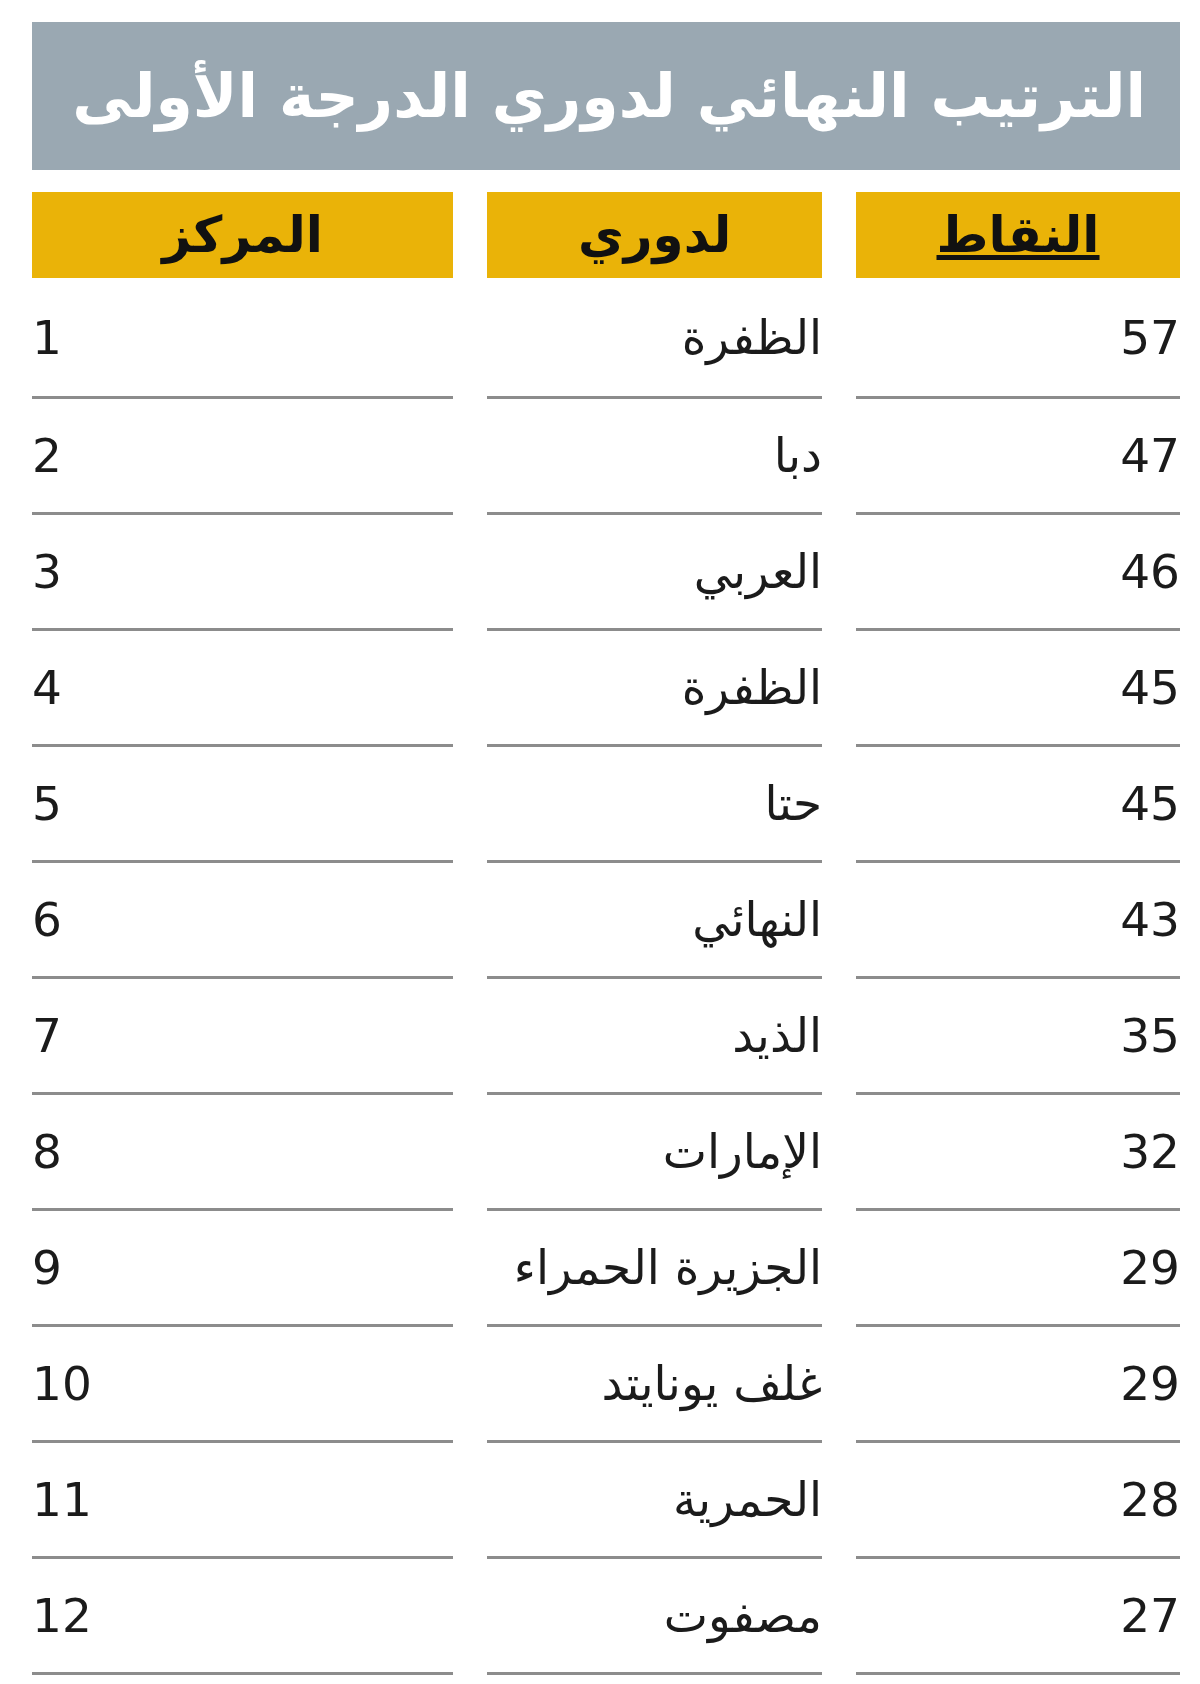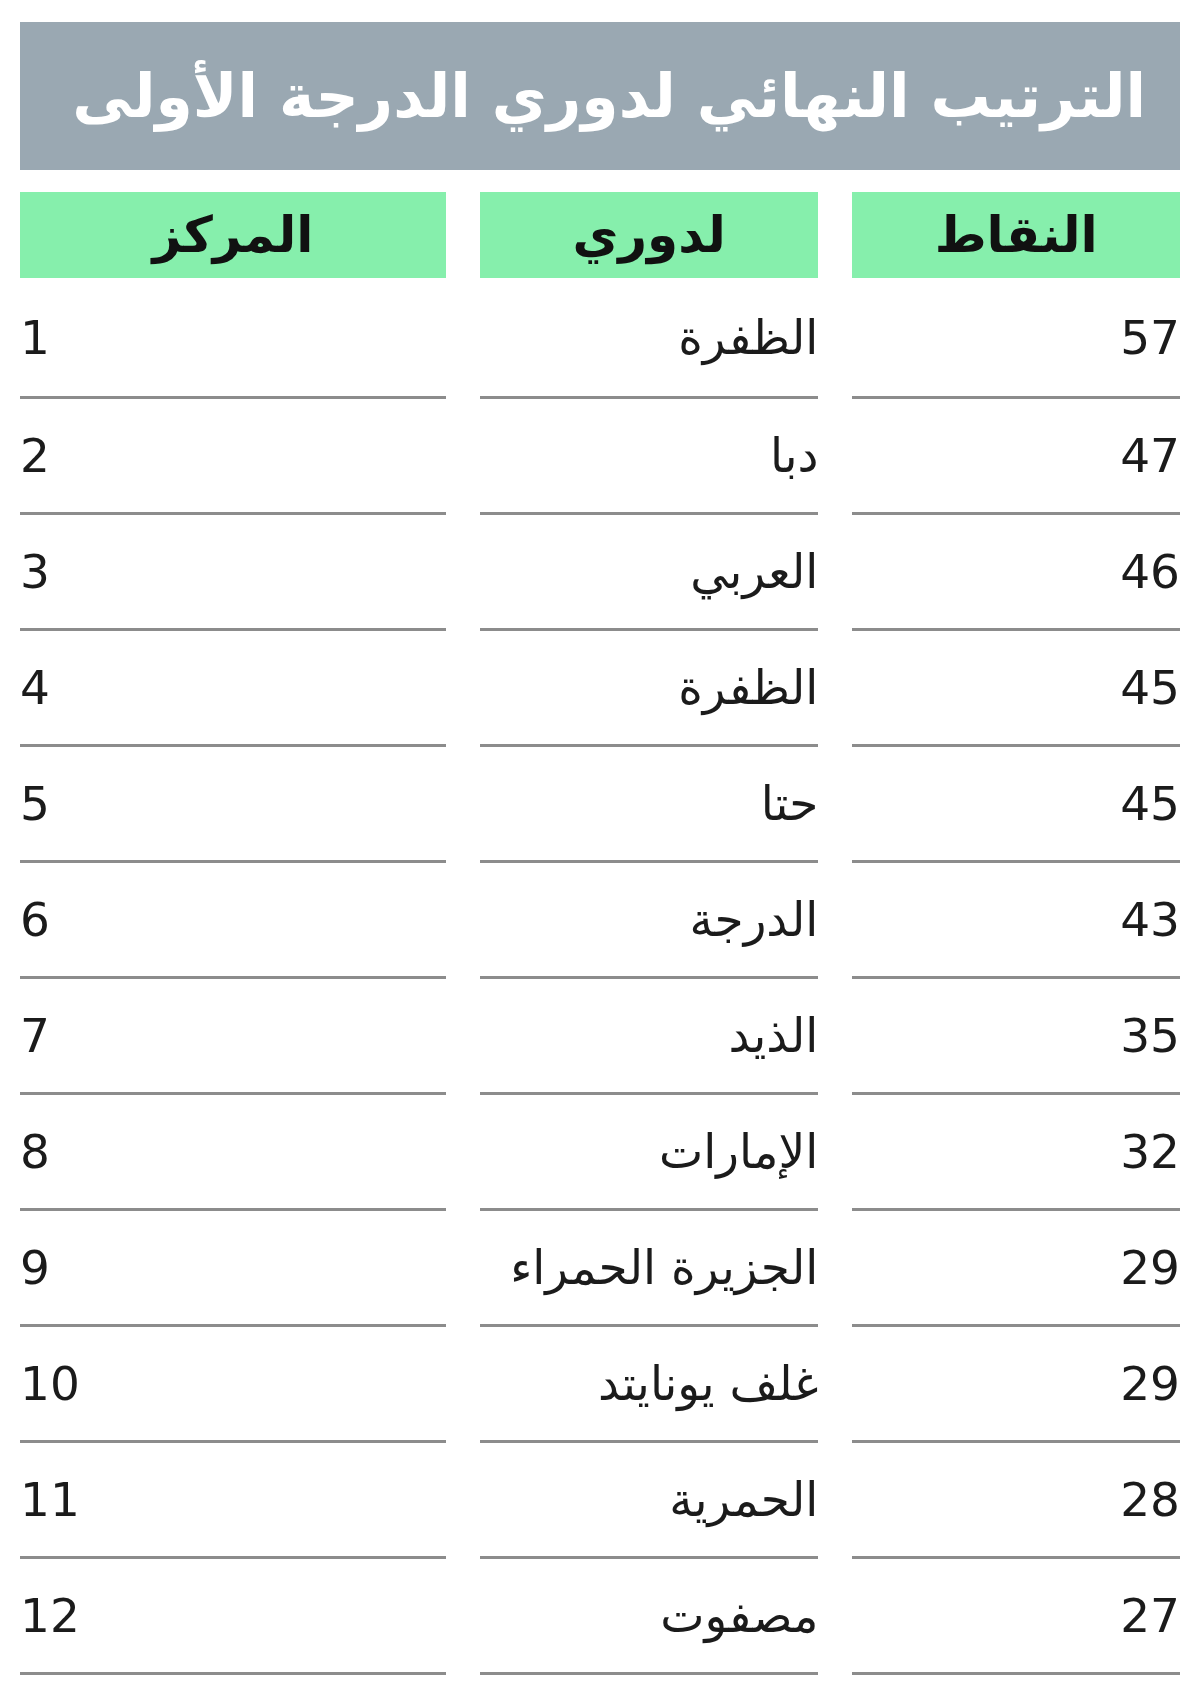--- a/index.html
+++ b/index.html
@@ -12,21 +12,21 @@
     height: 1684px;
     font-family: "DejaVu Sans", "Liberation Sans", sans-serif;
     color: #1b1b1b;
     overflow: hidden;
   }
   .page {
     width: 1200px;
     height: 1684px;
     position: relative;
     box-sizing: border-box;
-    padding: 22px 20px 0 20px;
+    padding: 22px 20px 0 32px;
   }
   .title-bar {
     background: #9aa8b2;
     height: 148px;
     display: flex;
     align-items: center;
     justify-content: flex-start;
     padding: 0 34px;
     box-sizing: border-box;
   }
@@ -42,32 +42,32 @@
     width: 100%;
     border-collapse: collapse;
     table-layout: fixed;
     margin-top: 22px;
   }
   table.standings col.c-rank { width: 39%; }
   table.standings col.c-team { width: 31%; }
   table.standings col.c-pts  { width: 30%; }
 
   table.standings th {
-    background: #86efac;
+    background: #eab308;
     font-size: 50px;
     font-weight: bold;
     color: #111;
     height: 86px;
     text-align: center;
     padding: 0;
     border: none;
   }
   th.th-rank { text-align: left; padding-left: 26px; }
   th.th-team { text-align: center; }
-  th.th-pts  { text-align: right; padding-right: 26px; }
+  th.th-pts  { text-align: right; padding-right: 26px; text-decoration: underline; }
 
   
   table.standings th.gap,
   table.standings td.gap {
     background: #ffffff;
     width: 34px;
     padding: 0;
     border: none;
   }
 
@@ -145,21 +145,21 @@
         <tr>
           <td class="pts">45</td>
           <td class="gap"></td>
           <td class="team">حتا</td>
           <td class="gap"></td>
           <td class="rank">5</td>
         </tr>
         <tr>
           <td class="pts">43</td>
           <td class="gap"></td>
-          <td class="team">الدرجة</td>
+          <td class="team">النهائي</td>
           <td class="gap"></td>
           <td class="rank">6</td>
         </tr>
         <tr>
           <td class="pts">35</td>
           <td class="gap"></td>
           <td class="team">الذيد</td>
           <td class="gap"></td>
           <td class="rank">7</td>
         </tr>

